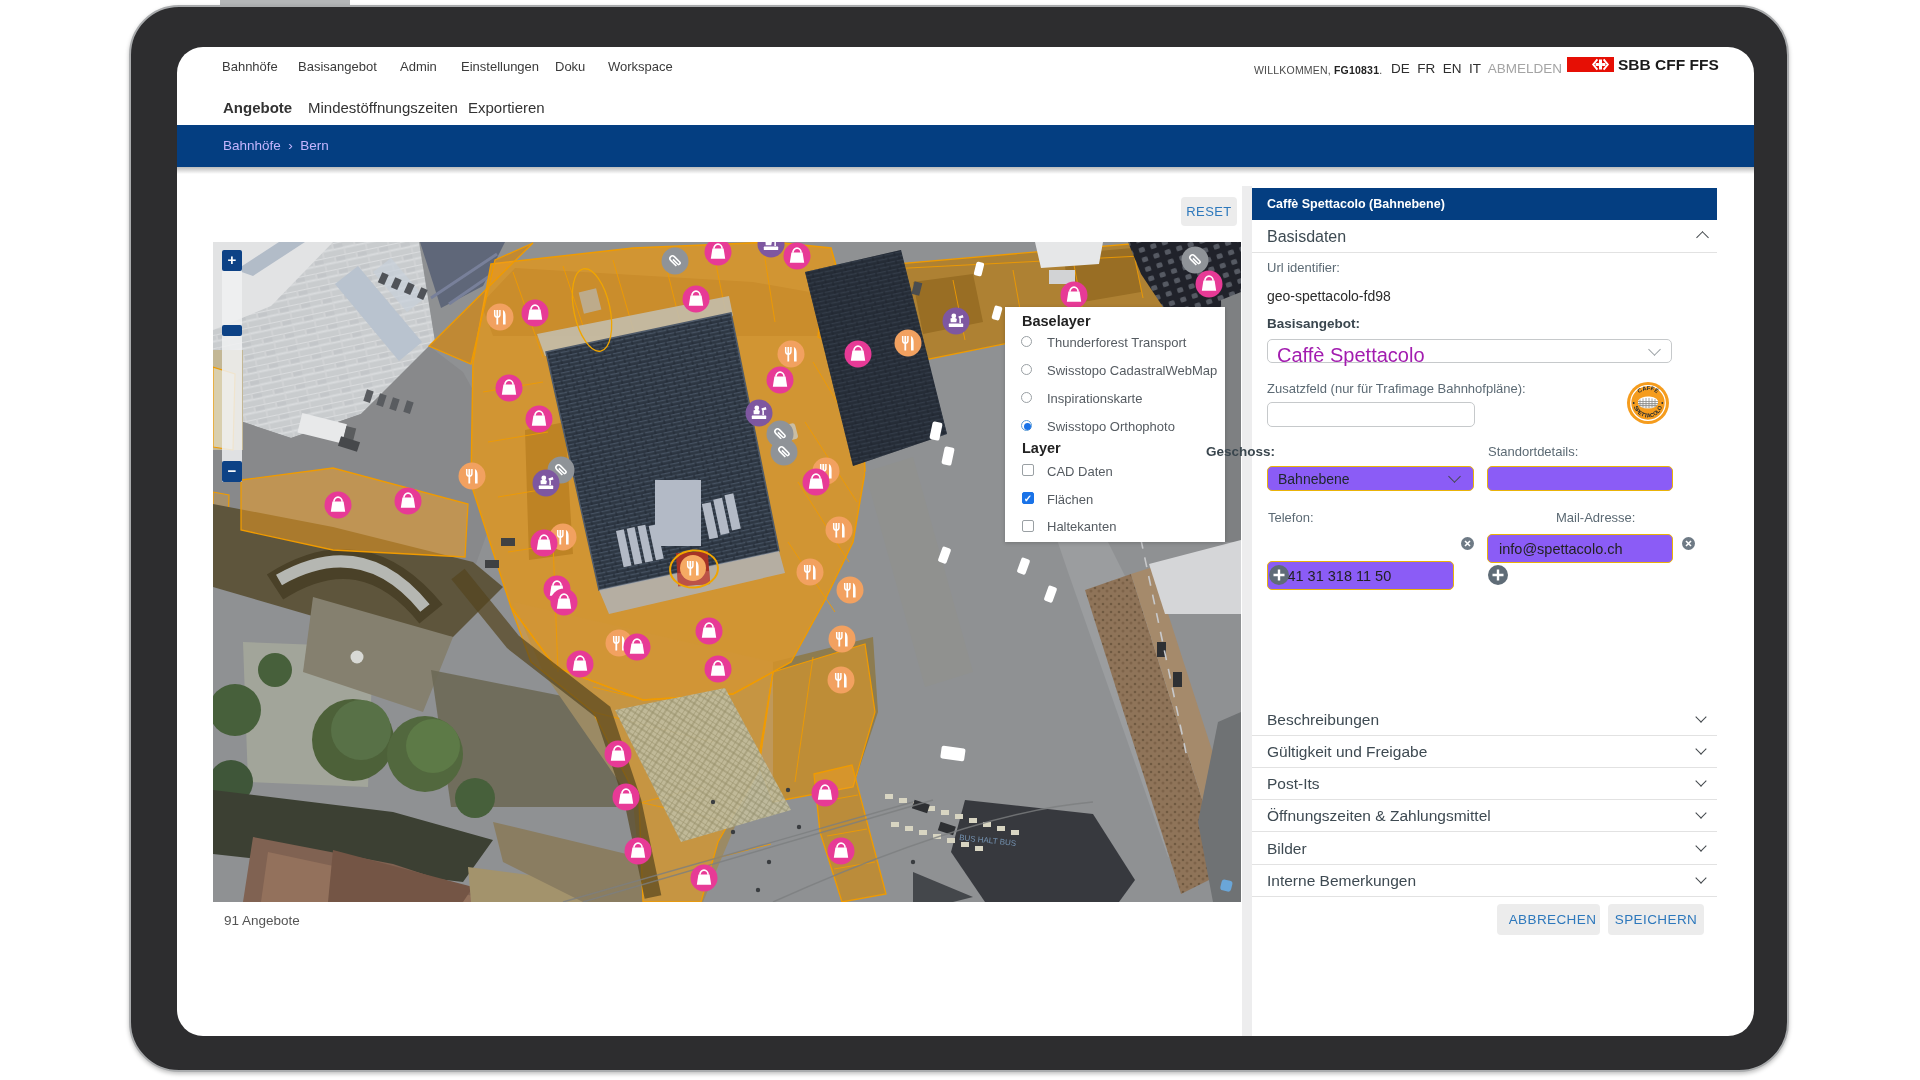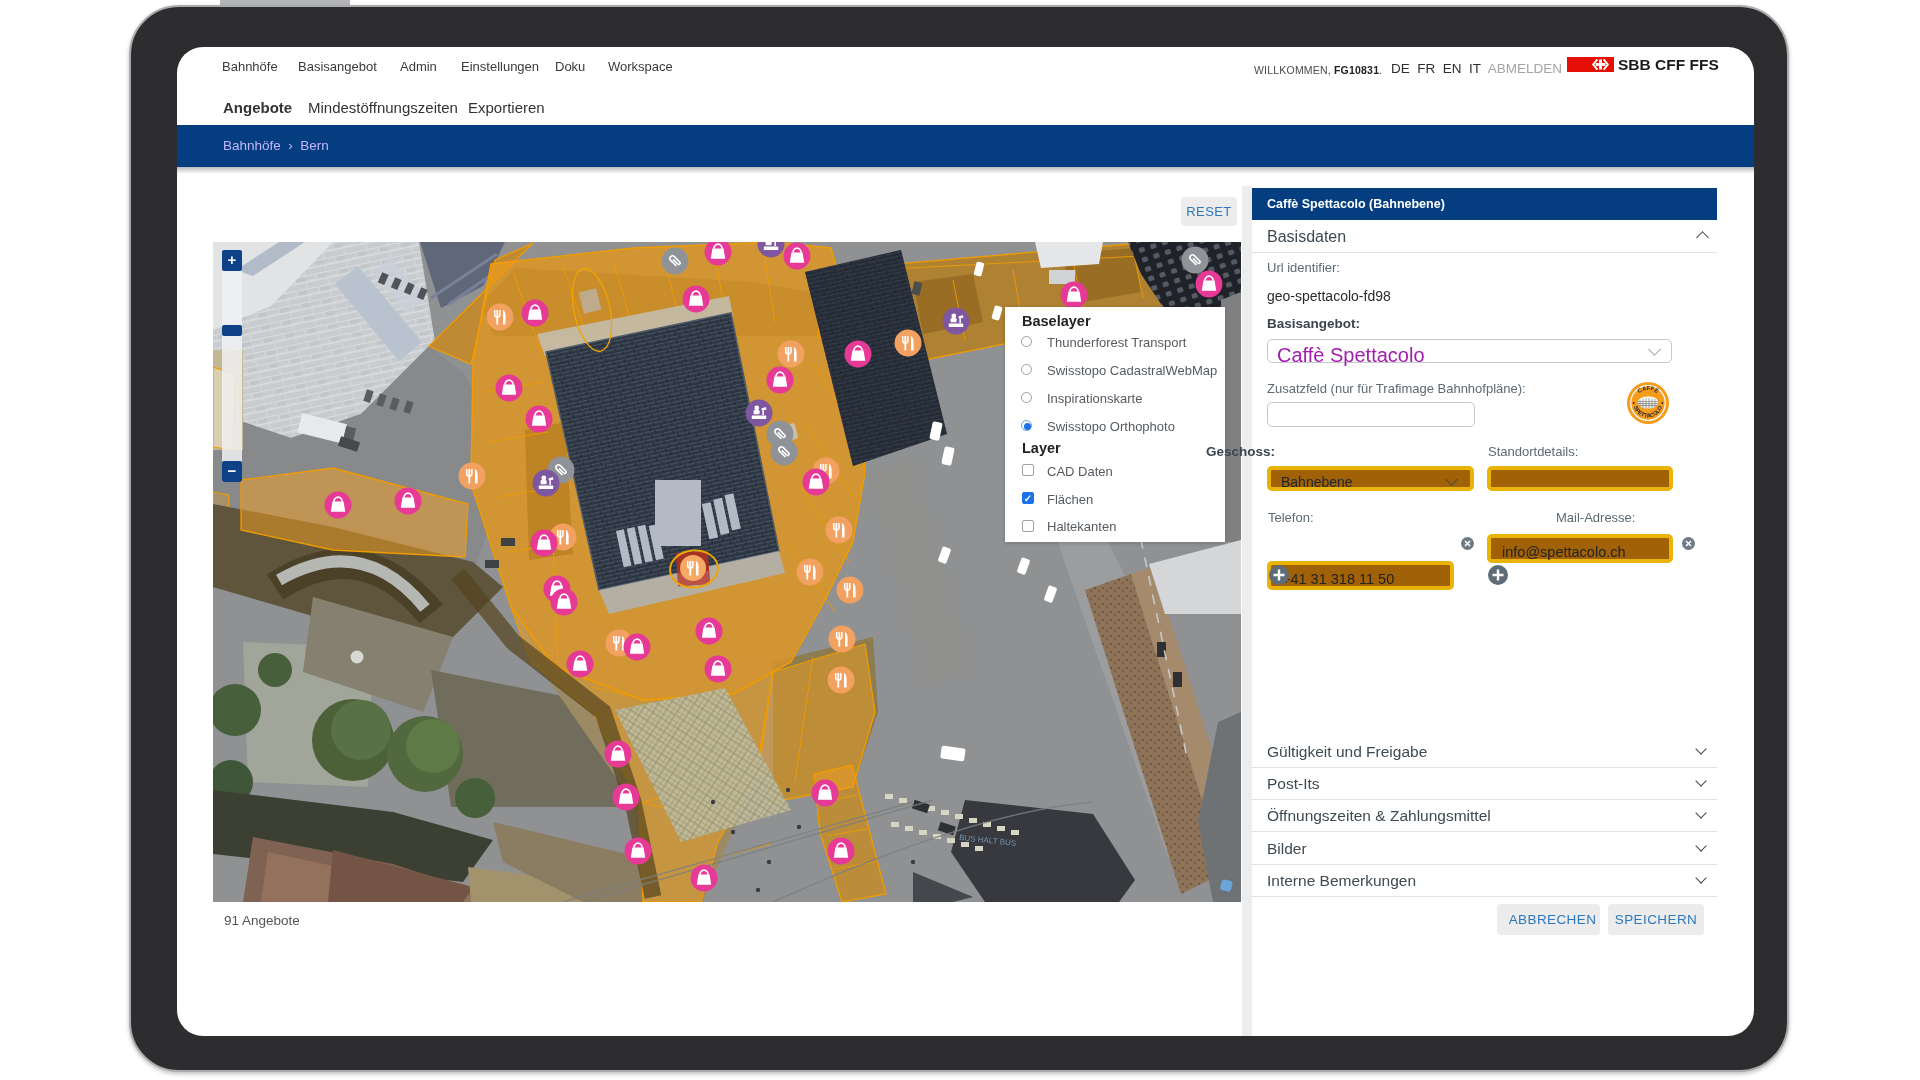--- a/index.html
+++ b/index.html
@@ -37,21 +37,21 @@
   #blpanel .opt { position:absolute; left:42px; white-space:nowrap; }
   #blpanel .rad { position:absolute; left:16px; width:11px; height:11px; border:1.5px solid #9aa0a4; border-radius:50%; background:#fff; }
   #blpanel .radsel { border-color:#5b9bd5; }
   #blpanel .radsel:after { content:""; position:absolute; left:2px; top:2px; width:7px; height:7px; border-radius:50%; background:#1a73e8; }
   #blpanel .chk { position:absolute; left:17px; width:12px; height:12px; border:1.5px solid #9aa0a4; border-radius:2px; background:#fff; }
   
   #phead { left:1075px; top:141px; width:465px; height:32px; background:#043e81; color:#fff; font-weight:bold; font-size:12.5px; line-height:32px; padding-left:15px; }
   .plabel { font-size:13px; color:#5c6a74; }
   .pbold { font-size:13.5px; font-weight:bold; color:#3a464e; }
   .pinput { border:1px solid #c6c9cb; border-radius:5px; background:#fff; }
-  .pinput2 { border:4px solid #eab308; border-radius:5px; background:#a16207; }
+  .pinput2 { border:1px solid #eab308; border-radius:5px; background:#8b5cf6; }
   .chev { position:absolute; width:9px; height:9px; border-right:1.8px solid #43484c; border-bottom:1.8px solid #43484c; transform:rotate(45deg); }
   .accrow { position:absolute; left:1075px; width:465px; height:32px; border-bottom:1px solid #e2e2e2; font-size:15.5px; color:#3e4a52; }
   .accrow .t { position:absolute; left:15px; top:7px; }
   .accrow .c { position:absolute; right:12px; top:9px; width:8px; height:8px; border-right:1.7px solid #43484c; border-bottom:1.7px solid #43484c; transform:rotate(45deg); }
 </style>
 </head>
 <body>
 <div class="abs" id="tabTop"></div>
 <div class="abs" id="frame"></div>
 <div class="abs" id="screen">
@@ -496,20 +496,24 @@
     </svg>
   <svg class="abs" style="left:1092px; top:518px;" width="20" height="20" viewBox="0 0 20 20">
       <circle cx="10" cy="10" r="10" fill="#5f6c77"></circle>
       <path d="M10 4.5 V15.5 M4.5 10 H15.5" stroke="#fff" stroke-width="2.4"></path>
     </svg>
   <svg class="abs" style="left:1311px; top:518px;" width="20" height="20" viewBox="0 0 20 20">
       <circle cx="10" cy="10" r="10" fill="#5f6c77"></circle>
       <path d="M10 4.5 V15.5 M4.5 10 H15.5" stroke="#fff" stroke-width="2.4"></path>
     </svg>
 
+  <div class="accrow" style="top:657px;">
+      <span class="t">Beschreibungen</span>
+      <span class="c"></span>
+    </div>
   <div class="accrow" style="top:689px;">
       <span class="t">Gültigkeit und Freigabe</span>
       <span class="c"></span>
     </div>
   <div class="accrow" style="top:721px;">
       <span class="t">Post-Its</span>
       <span class="c"></span>
     </div>
   <div class="accrow" style="top:753px;">
       <span class="t">Öffnungszeiten &amp; Zahlungsmittel</span>

